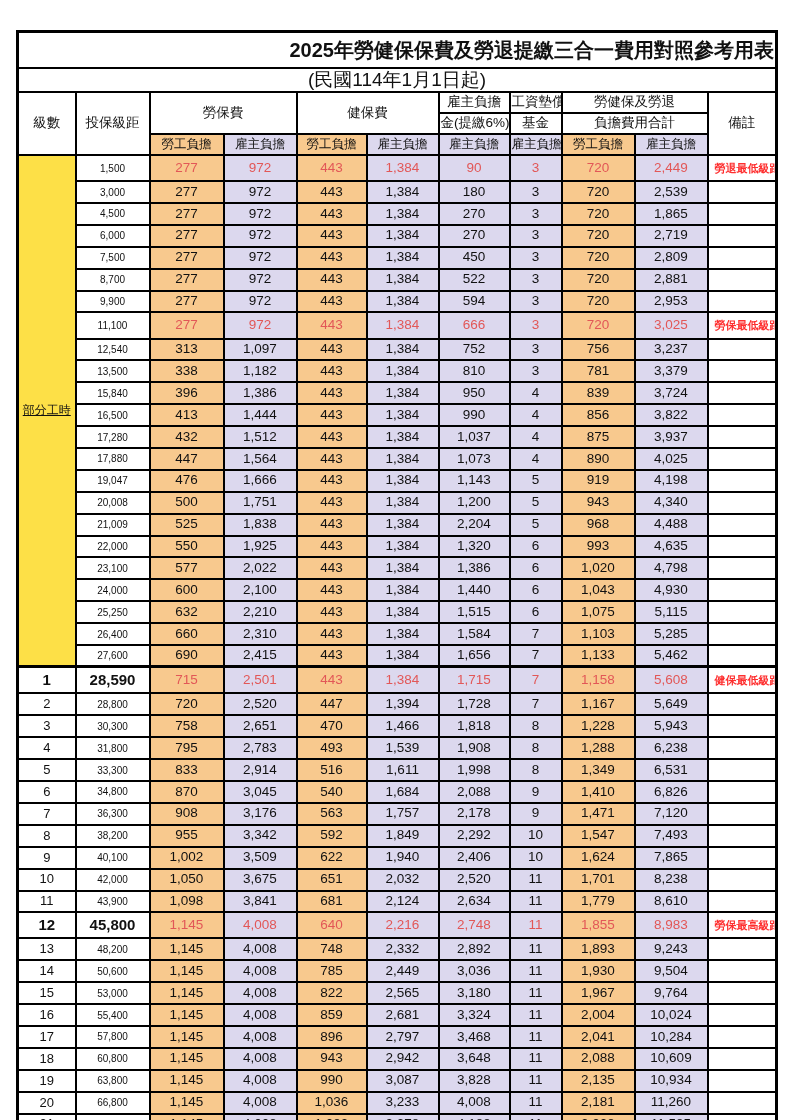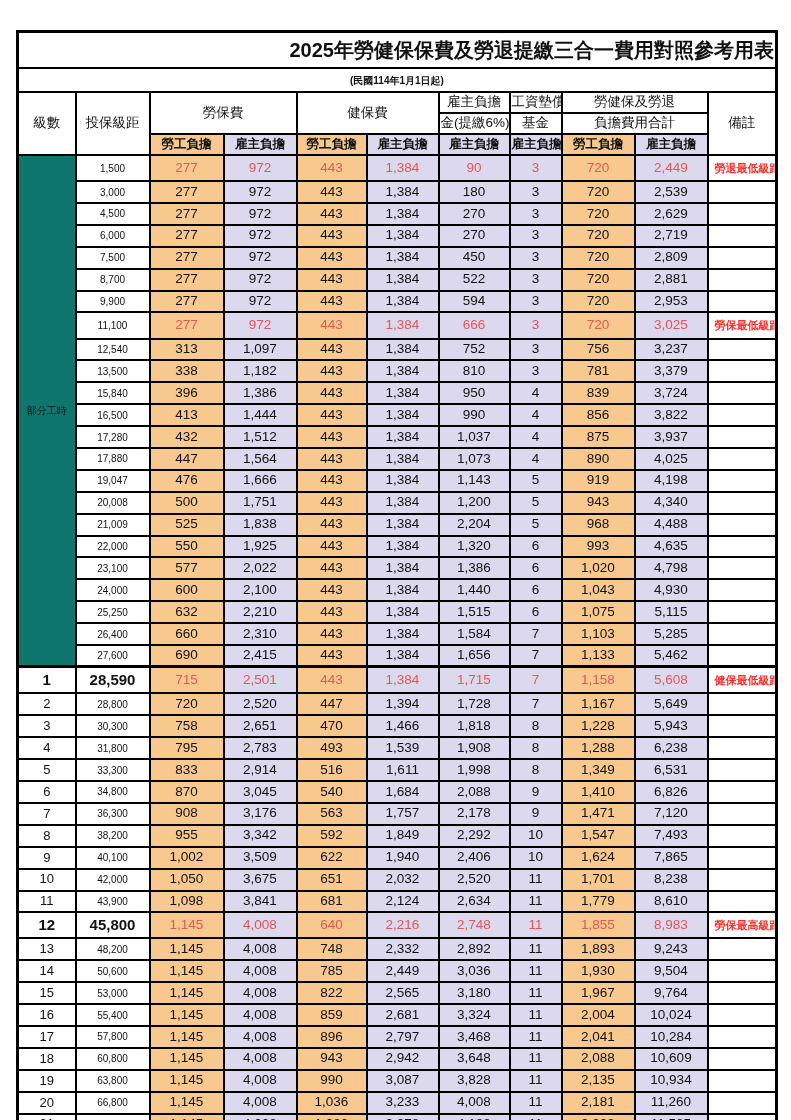--- a/index.html
+++ b/index.html
@@ -21,34 +21,34 @@
     text-align:center;
     vertical-align:middle;
     padding:0 1px;
     overflow:hidden;
     white-space:nowrap;
     font-weight:400;
     font-size:13.5px;
     line-height:1.1;
   }
   tr.r-title th{height:34px;font-size:20px;font-weight:700;text-align:right;}
-  tr.r-sub th{height:22px;font-size:10px;font-weight:700;}
+  tr.r-sub th{height:22px;font-size:19px;font-weight:400;}
   tr.h1 th,tr.h2 th{height:19px;font-size:13.5px;}
-  tr.h3 th{height:19px;font-size:12.5px;font-weight:bold;}
+  tr.h3 th{height:19px;font-size:12.5px;}
   tbody tr{height:21.9px;}
   tbody tr.boldrow{height:24.5px;}
   tbody tr.thick-top td{border-top-width:3px;}
   .c-orange{background:#f8c98e;}
   .c-lav{background:#dcd8ee;}
   td.lvl{font-size:13px;}
   td.bracket{font-size:10px;}
   tr.boldrow td.lvl,tr.boldrow td.bracket{font-weight:700;font-size:15px;}
   tr.hl td.v{color:#e25757;}
   td.remark{font-size:11px;font-weight:700;color:#fe2f2f;padding:6px;}
-  td.part-label{font-size:10px;background:#0f766e;}
+  td.part-label{font-size:12px;background:#fde047;text-decoration:underline;}
 </style>
 </head>
 <body>
 
 <div class="sheet">
   <table>
     <colgroup>
       <col style="width:58px">
         <col style="width:74px">
       <col style="width:74px">
@@ -122,21 +122,21 @@
         </tr>
         <tr>
           <td class="bracket">4,500</td>
           <td class="v c-orange">277</td>
           <td class="v c-lav">972</td>
           <td class="v c-orange">443</td>
           <td class="v c-lav">1,384</td>
           <td class="v c-lav">270</td>
           <td class="v c-lav">3</td>
           <td class="v c-orange">720</td>
-          <td class="v c-lav">2,629</td>
+          <td class="v c-lav">1,865</td>
           <td class="remark"></td>
         </tr>
         <tr>
           <td class="bracket">6,000</td>
           <td class="v c-orange">277</td>
           <td class="v c-lav">972</td>
           <td class="v c-orange">443</td>
           <td class="v c-lav">1,384</td>
           <td class="v c-lav">270</td>
           <td class="v c-lav">3</td>

